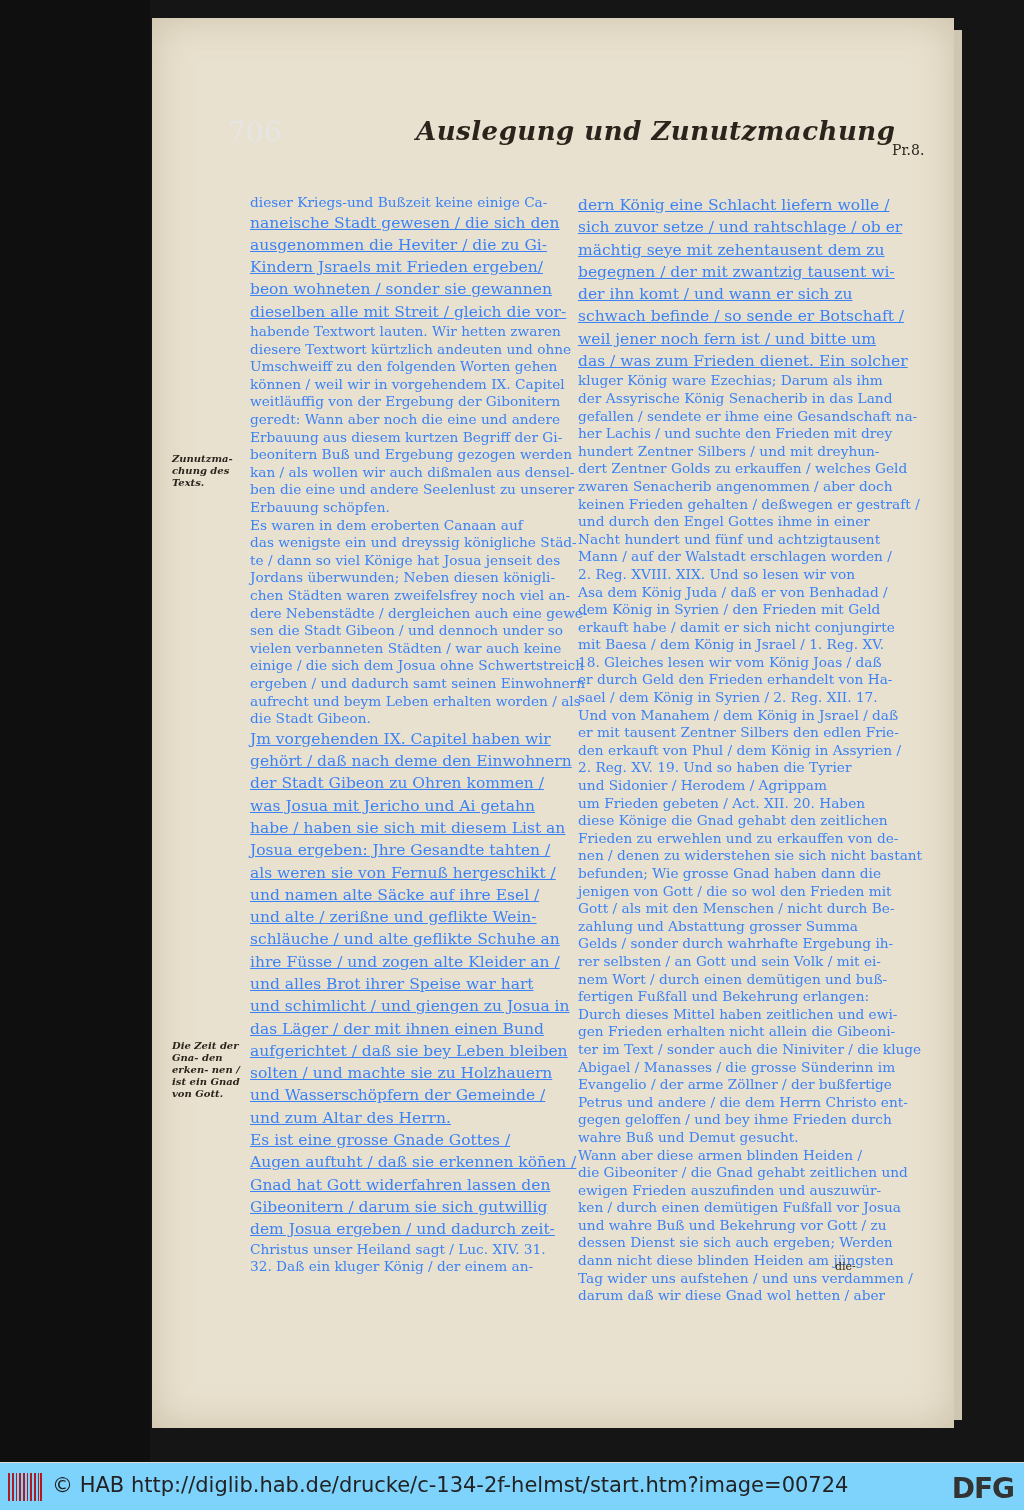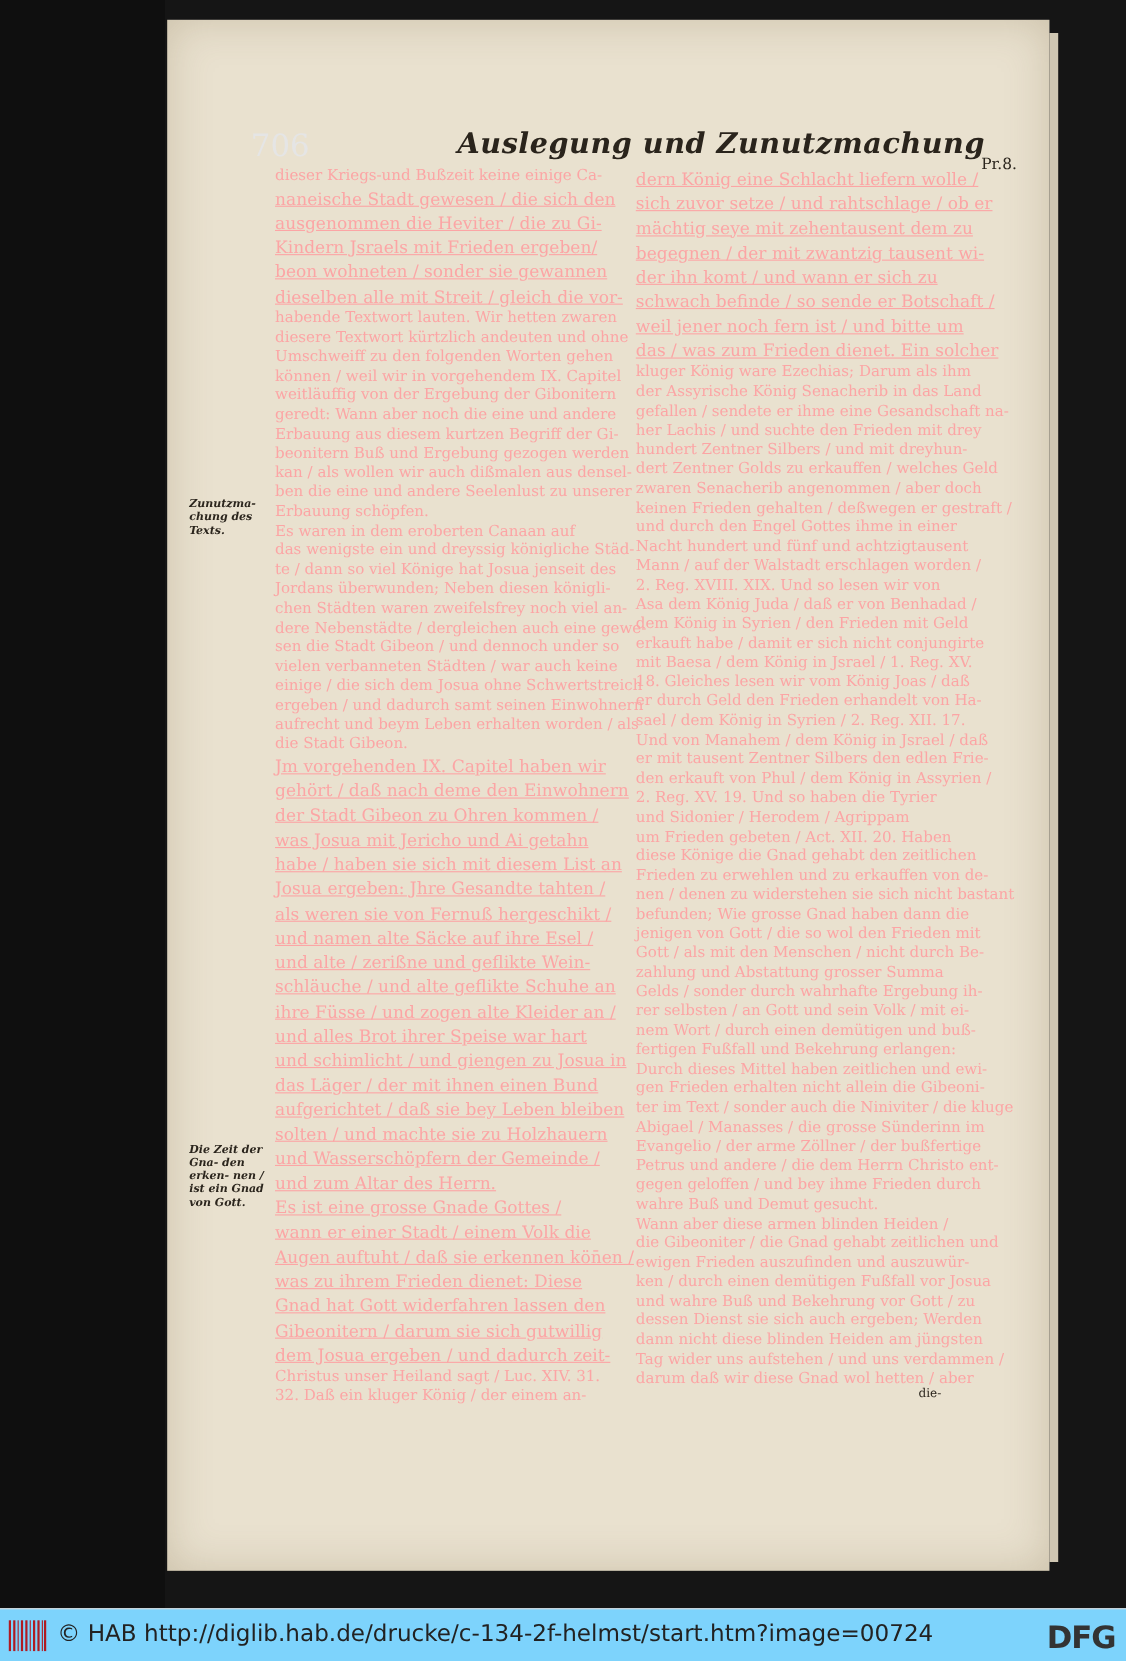--- a/index.html
+++ b/index.html
@@ -16,21 +16,21 @@
     box-shadow: inset 0 0 40px rgba(120,100,60,0.25);
   }
   .page-edge { position:absolute; left:954px; top:30px; width:8px; height:1390px; background:#cfc6b2; }
   .header {
     position:absolute; left:228px; top:112px; width:720px; height:40px;
   }
   .page-no { position:absolute; left:0; top:4px; font-size:28px; color:#e5e5e5; }
   .running-title { position:absolute; left:188px; top:4px; font-size:26px; color:#2a241c; letter-spacing:0.5px; font-style:italic; font-weight:bold; }
   .catchref { position:absolute; left:664px; top:30px; font-size:14px; color:#2a241c; }
   .col {
-    position:absolute; color:#fca5a5; line-height:17.6px; font-size:13.3px;
+    position:absolute; color:#3b82f6; line-height:17.6px; font-size:13.3px;margin-top:42px;
   }
   .col.left { left:250px; top:152px; width:318px; }
   .col.right { left:578px; top:152px; width:312px; }
   .col p { margin:0; white-space:nowrap; }
   .col .big { font-size:15.5px; line-height:22.3px;text-decoration:underline; }
   .col .mid { font-size:13.7px; line-height:17.6px; }
   .margin-note { position:absolute; font-size:10px; line-height:12px; color:#2b251d; font-weight:bold; font-style:italic; }
   .mn1 { left:172px; top:453px; width:78px; }
   .mn2 { left:172px; top:1040px; width:78px; }
   .footer-catch { position:absolute; left:835px; top:1260px; font-size:11px; color:#2b251d; }
@@ -104,23 +104,21 @@
     <p class="big">schläuche / und alte geflikte Schuhe an</p>
     <p class="big">ihre Füsse / und zogen alte Kleider an /</p>
     <p class="big">und alles Brot ihrer Speise war hart</p>
     <p class="big">und schimlicht / und giengen zu Josua in</p>
     <p class="big">das Läger / der mit ihnen einen Bund</p>
     <p class="big">aufgerichtet / daß sie bey Leben bleiben</p>
     <p class="big">solten / und machte sie zu Holzhauern</p>
     <p class="big">und Wasserschöpfern der Gemeinde /</p>
     <p class="big">und zum Altar des Herrn.</p>
     <p class="big">   Es ist eine grosse Gnade Gottes /</p>
-    <p class="big">wann er einer Stadt / einem Volk die</p>
     <p class="big">Augen auftuht / daß sie erkennen kön̄en /</p>
-    <p class="big">was zu ihrem Frieden dienet: Diese</p>
     <p class="big">Gnad hat Gott widerfahren lassen den</p>
     <p class="big">Gibeonitern / darum sie sich gutwillig</p>
     <p class="big">dem Josua ergeben / und dadurch zeit-</p>
     <p class="mid">   Christus unser Heiland sagt / Luc. XIV. 31.</p>
     <p class="mid">32. Daß ein kluger König / der einem an-</p>
   </div>
 <div class="col right" id="colR">
     <p class="big">dern König eine Schlacht liefern wolle /</p>
     <p class="big">sich zuvor setze / und rahtschlage / ob er</p>
     <p class="big">mächtig seye mit zehentausent dem zu</p>

